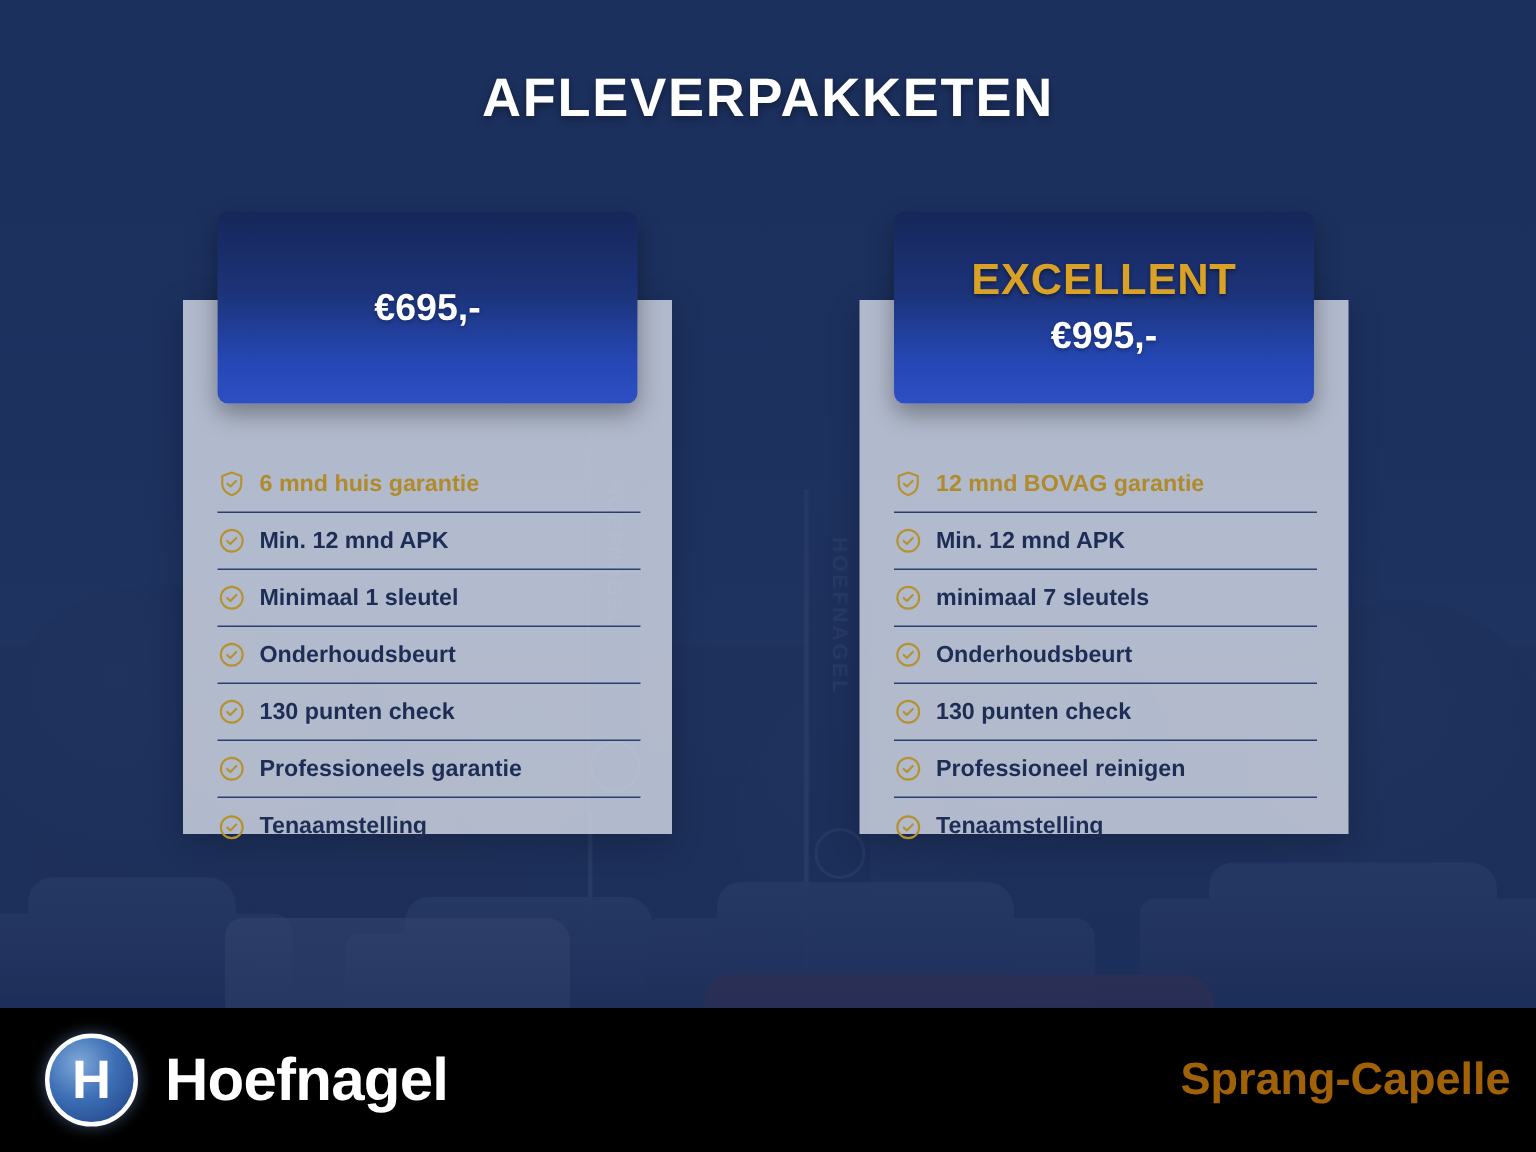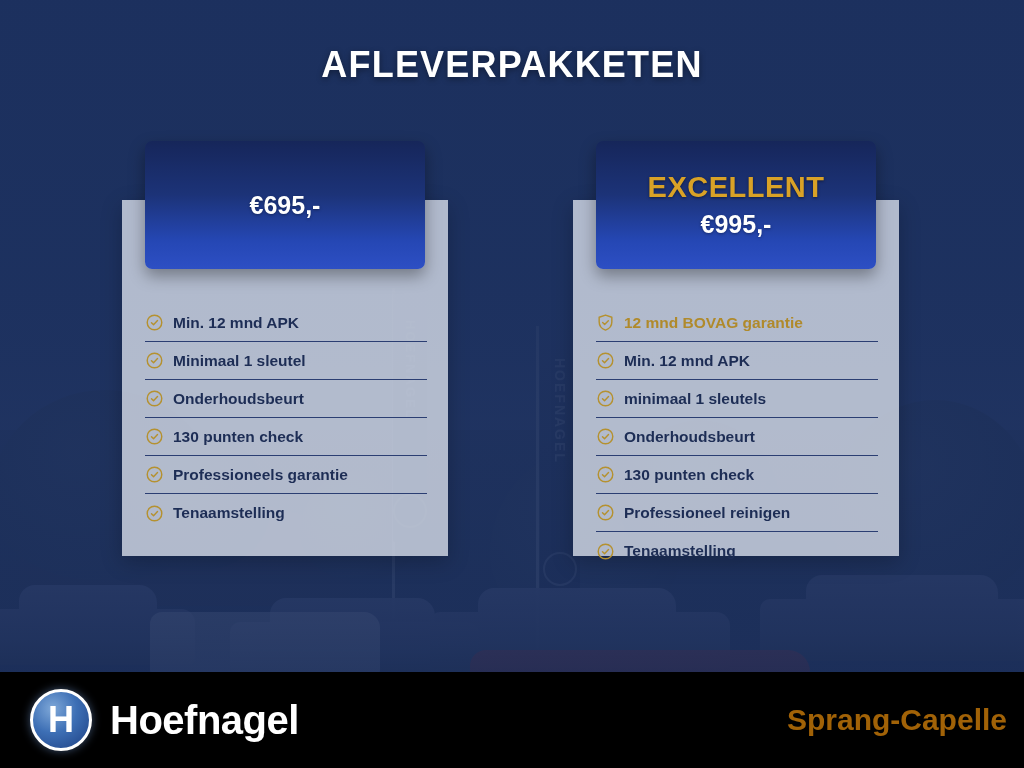--- a/index.html
+++ b/index.html
@@ -236,20 +236,29 @@
   </div>
 
   <div class="page-title">AFLEVERPAKKETEN</div>
 
   <div class="card" id="card-0" style="left:122px; top:141px;">
     <div class="card-panel"></div>
     <div class="card-head">
       <div class="card-price">€695,-</div>
     </div>
     <ul class="feature-list">
+        <li class="feature highlight">
+          <span class="feature-icon">
+            <svg width="19" height="19" viewBox="0 0 24 24" fill="none" stroke="#b5912f" stroke-width="1.8" stroke-linecap="round" stroke-linejoin="round">
+              <path d="M12 2.6 20 5.4v6.1c0 5.2-3.4 8.6-8 10.1-4.6-1.5-8-4.9-8-10.1V5.4z"></path>
+              <path d="M8.4 11.9l2.5 2.5 4.7-4.7"></path>
+            </svg>
+          </span>
+          <span class="feature-label">6 mnd huis garantie</span>
+        </li>
         <li class="feature">
           <span class="feature-icon">
             <svg width="19" height="19" viewBox="0 0 24 24" fill="none" stroke="#b5912f" stroke-width="1.8" stroke-linecap="round" stroke-linejoin="round">
               <circle cx="12" cy="12" r="9.2"></circle>
               <path d="M8.2 12.2l2.6 2.6 5-5.2"></path>
             </svg>
           </span>
           <span class="feature-label">Min. 12 mnd APK</span>
         </li>
         <li class="feature">
@@ -325,21 +334,21 @@
           </span>
           <span class="feature-label">Min. 12 mnd APK</span>
         </li>
         <li class="feature">
           <span class="feature-icon">
             <svg width="19" height="19" viewBox="0 0 24 24" fill="none" stroke="#b5912f" stroke-width="1.8" stroke-linecap="round" stroke-linejoin="round">
               <circle cx="12" cy="12" r="9.2"></circle>
               <path d="M8.2 12.2l2.6 2.6 5-5.2"></path>
             </svg>
           </span>
-          <span class="feature-label">minimaal 1 sleutels</span>
+          <span class="feature-label">minimaal 7 sleutels</span>
         </li>
         <li class="feature">
           <span class="feature-icon">
             <svg width="19" height="19" viewBox="0 0 24 24" fill="none" stroke="#b5912f" stroke-width="1.8" stroke-linecap="round" stroke-linejoin="round">
               <circle cx="12" cy="12" r="9.2"></circle>
               <path d="M8.2 12.2l2.6 2.6 5-5.2"></path>
             </svg>
           </span>
           <span class="feature-label">Onderhoudsbeurt</span>
         </li>

